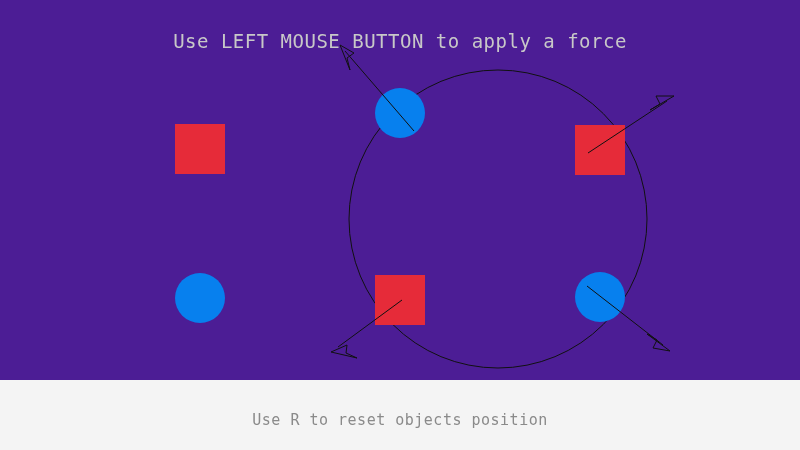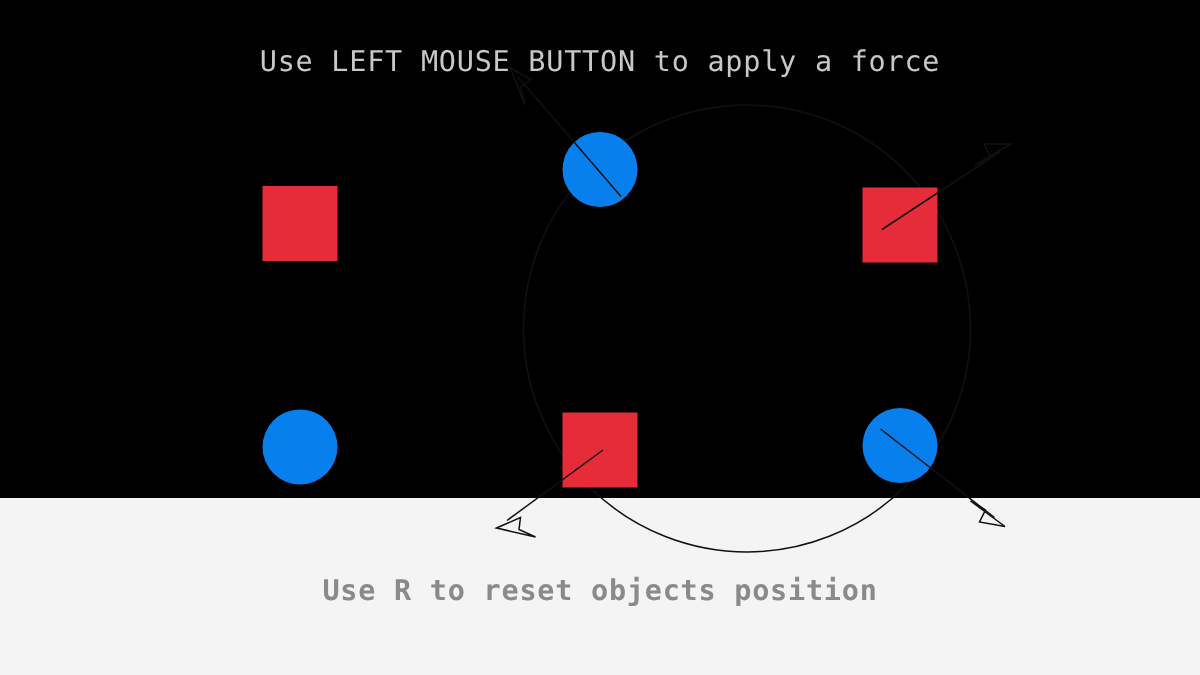--- a/index.html
+++ b/index.html
@@ -10,22 +10,22 @@
   body {
     width: 800px;
     height: 450px;
     background: #f4f4f4;
     font-family: "DejaVu Sans Mono", monospace;
     overflow: hidden;
   }
   #stage {
     position: relative;
     width: 800px;
-    height: 332px;
-    background: #000000;
+    height: 380px;
+    background: #4c1d95;
   }
   #scene-svg {
     position: absolute;
     left: 0;
     top: 0;
     width: 800px;
     height: 450px;
     display: block;
   }
   .hint-text {
@@ -36,24 +36,23 @@
     letter-spacing: 0.5px;
     white-space: pre;
     user-select: none;
   }
   #hint-top {
     top: 30px;
     font-size: 19px;
     color: #c8c8c8;
   }
   #hint-bottom {
-    top: 383px;
-    font-size: 19px;
+    top: 411px;
+    font-size: 15px;
     color: #8a8a8a;
-    font-weight: bold;
   }
 </style>
 </head>
 <body>
 
 <div id="stage">
 
   <svg id="scene-svg" viewBox="0 0 800 450" xmlns="http://www.w3.org/2000/svg">
 
     <circle cx="498" cy="219" r="149" fill="none" stroke="#111111" stroke-width="1"></circle>

